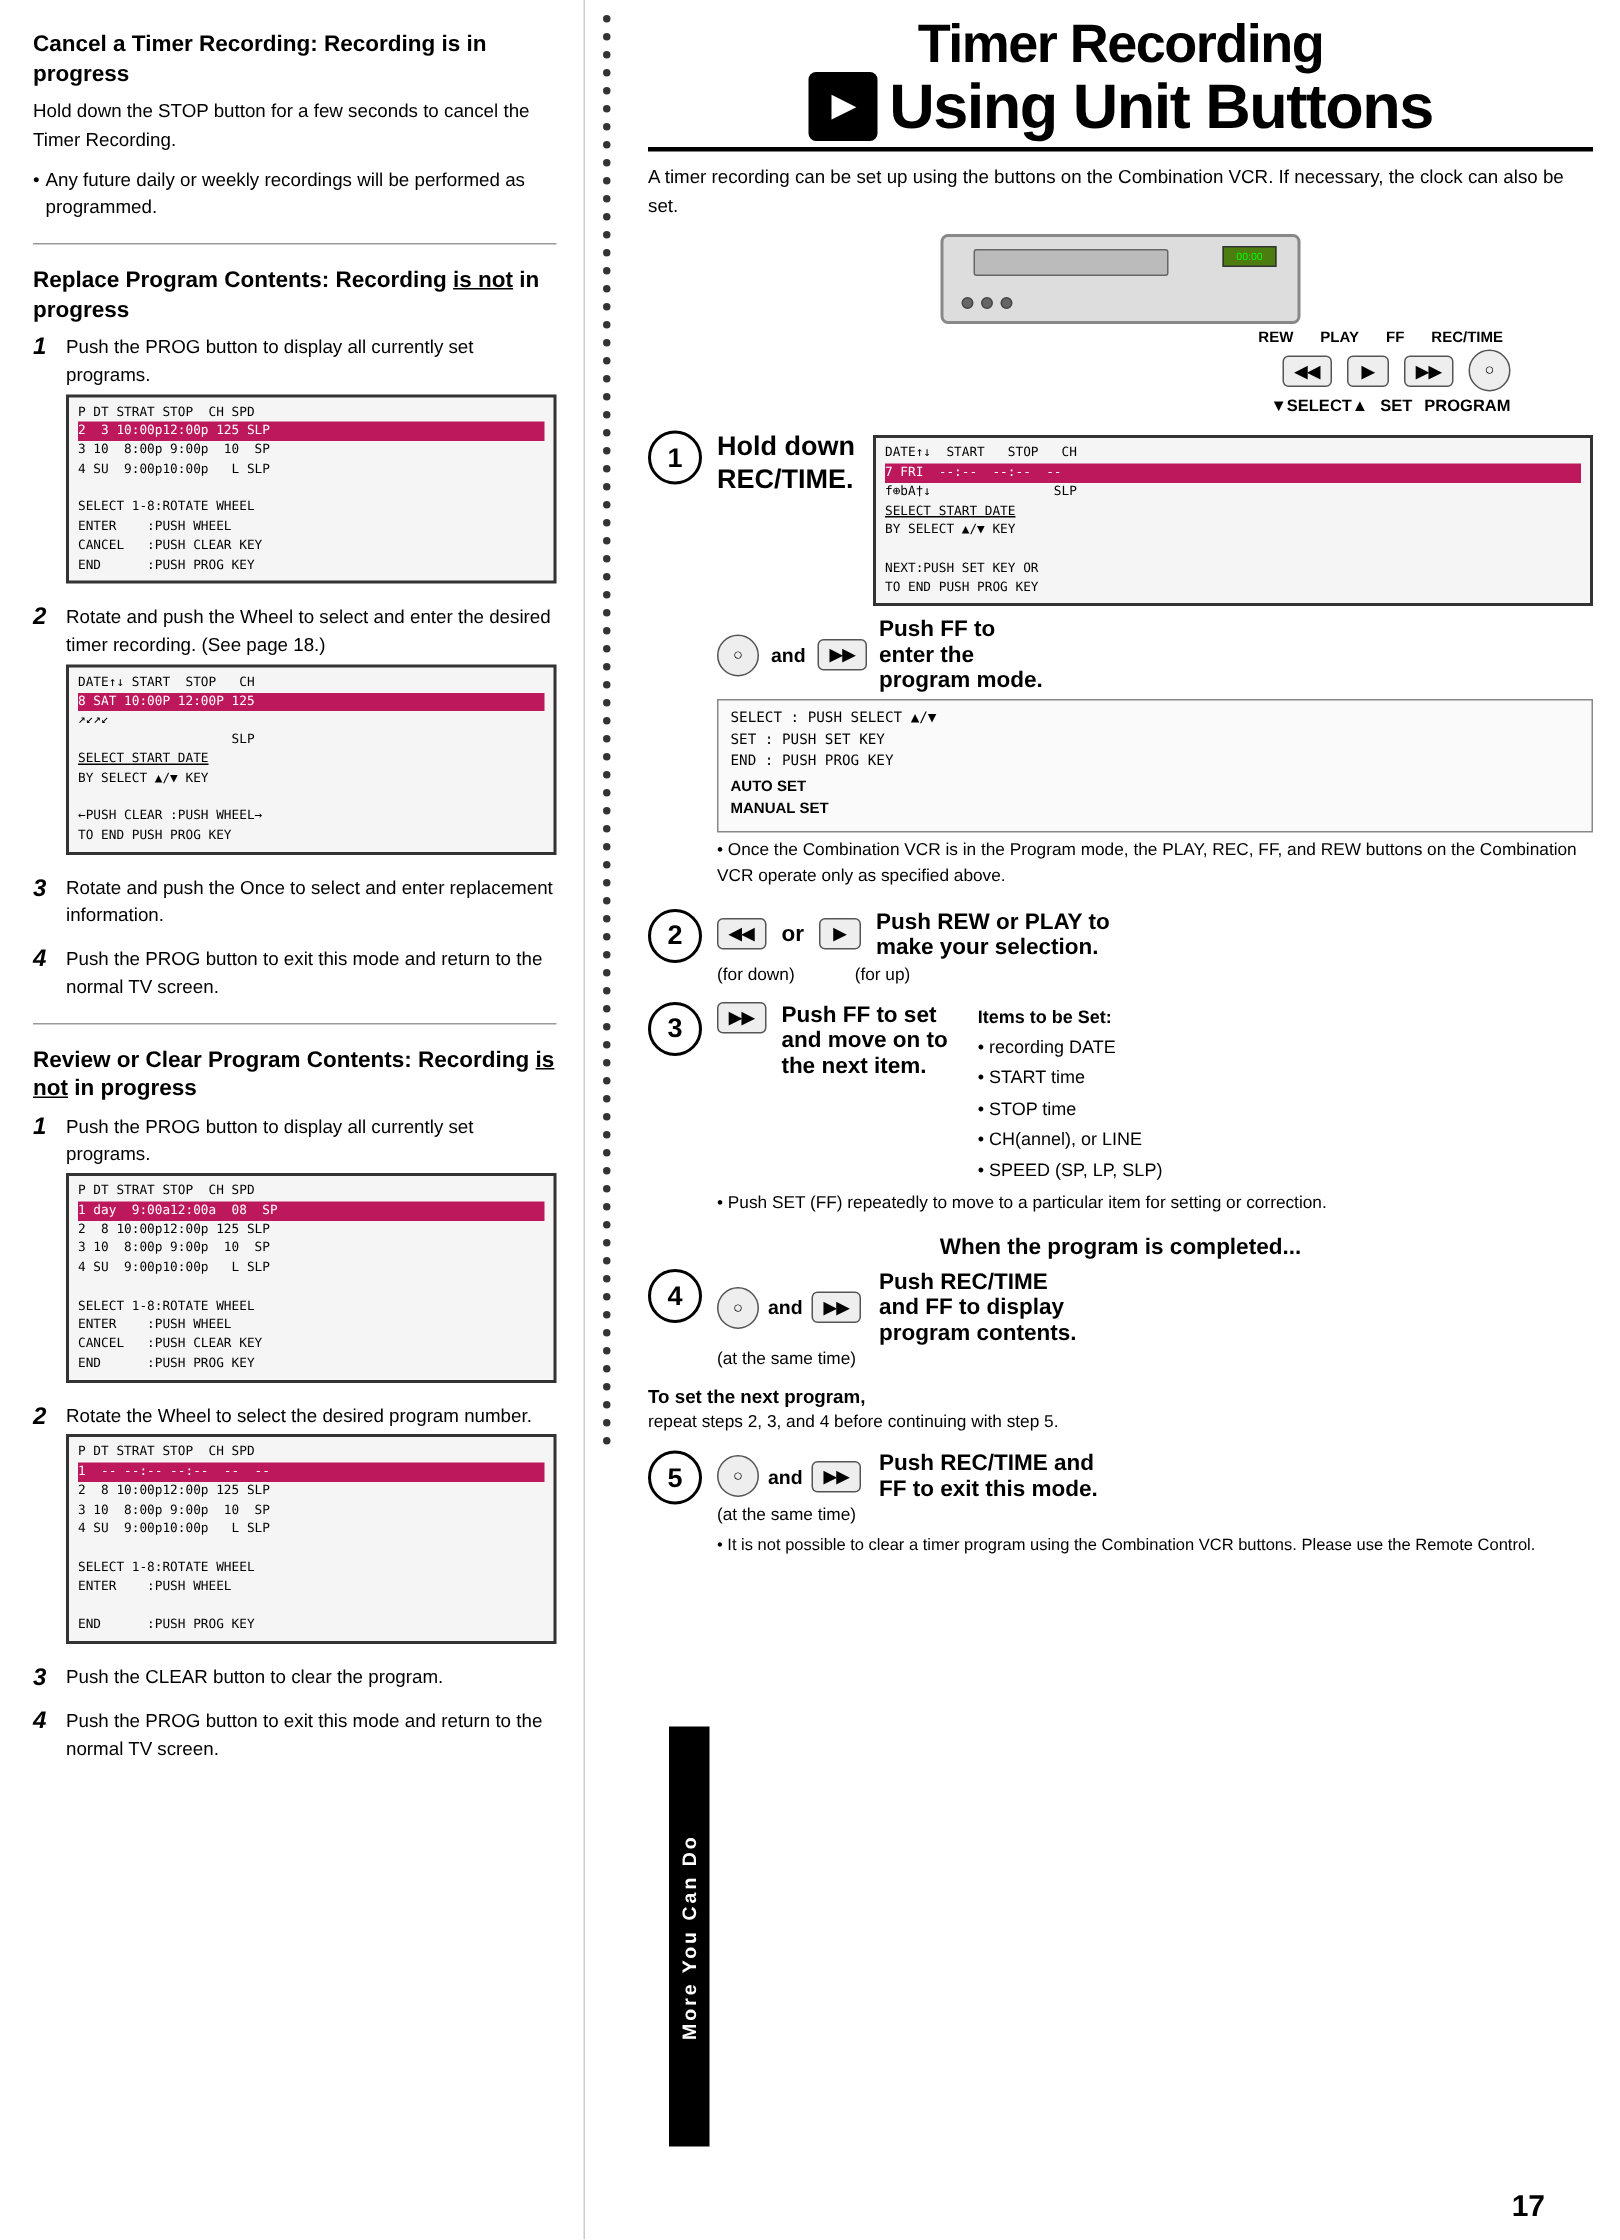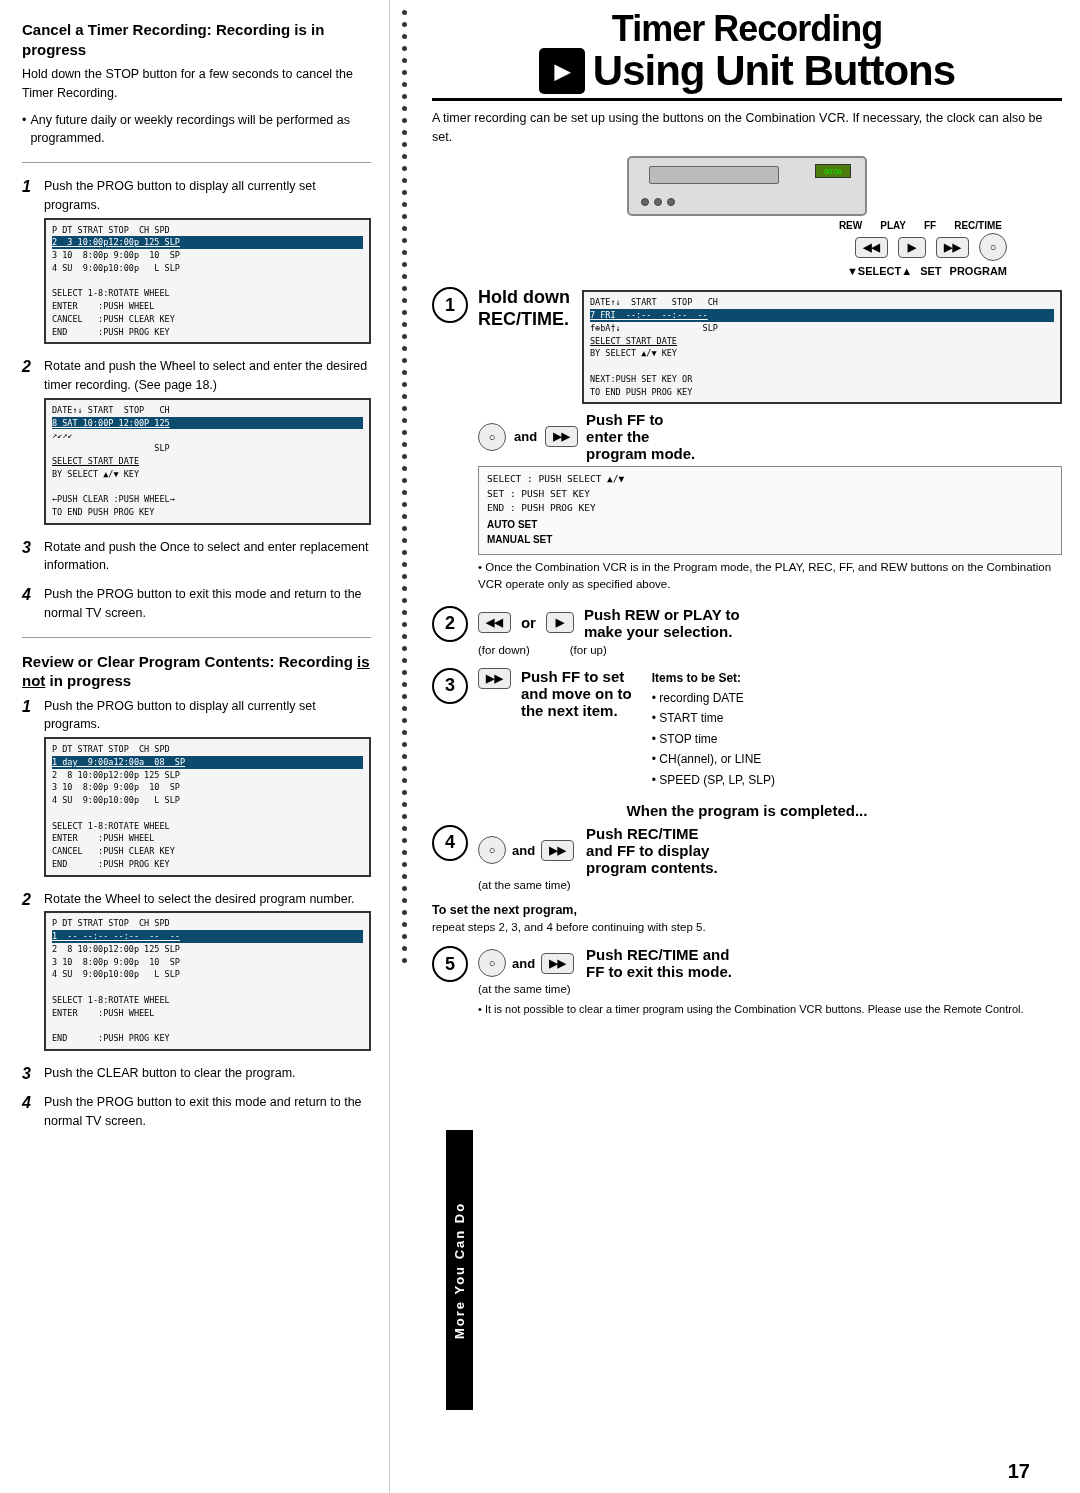--- a/index.html
+++ b/index.html
@@ -250,23 +250,22 @@
       background: #f5f5f5;
       line-height: 1.5;
       margin: 3px 0;
       min-width: 160px;
     }
     .screen-box .s-row {
       display: block;
       white-space: pre;
     }
     .screen-box .s-highlight {
-      background: #0c4a6e;
+      background: #be185d;
       color: #fff;
-      text-decoration: underline;
     }
     .screen-box .s-underline {
       text-decoration: underline;
     }
 
   </style>
 </head>
 <body>
 
 <div class="left-col">
@@ -277,20 +276,23 @@
     </div>
     <div class="section-body">Hold down the STOP button for a few seconds to cancel the Timer Recording.</div>
     <div class="bullet-item">
       <span>Any future daily or weekly recordings will be performed as programmed.</span>
     </div>
   </div>
 
   <hr class="section-hr">
 
   <div>
+    <div class="section-title">
+      Replace Program Contents: Recording <u>is not</u> in progress
+    </div>
 
     <div class="step">
       <div class="step-num"><em>1</em></div>
       <div class="step-content">
         <p>Push the PROG button to display all currently set programs.</p>
         <div class="screen-box">
           <span class="s-row">P DT STRAT STOP  CH SPD</span>
           <span class="s-row s-highlight">2  3 10:00p12:00p 125 SLP</span>
           <span class="s-row">3 10  8:00p 9:00p  10  SP</span>
           <span class="s-row">4 SU  9:00p10:00p   L SLP</span>
@@ -608,20 +610,23 @@
               </div>
             </div>
             <div class="items-box" style="margin-left:10px;">
               <div class="items-title">Items to be Set:</div>
               <div>• recording DATE</div>
               <div>• START time</div>
               <div>• STOP time</div>
               <div>• CH(annel), or LINE</div>
               <div>• SPEED (SP, LP, SLP)</div>
             </div>
+          </div>
+          <div class="sub-note" style="margin-top:4px;">
+            • Push SET (FF) repeatedly to move to a particular item for setting or correction.
           </div>
         </div>
       </div>
 
       <div class="when-completed">When the program is completed...</div>
 
       <div class="right-step">
         <div class="step-circle">4</div>
         <div class="right-step-content">
           <div style="display:flex; align-items:center; gap:6px;">

